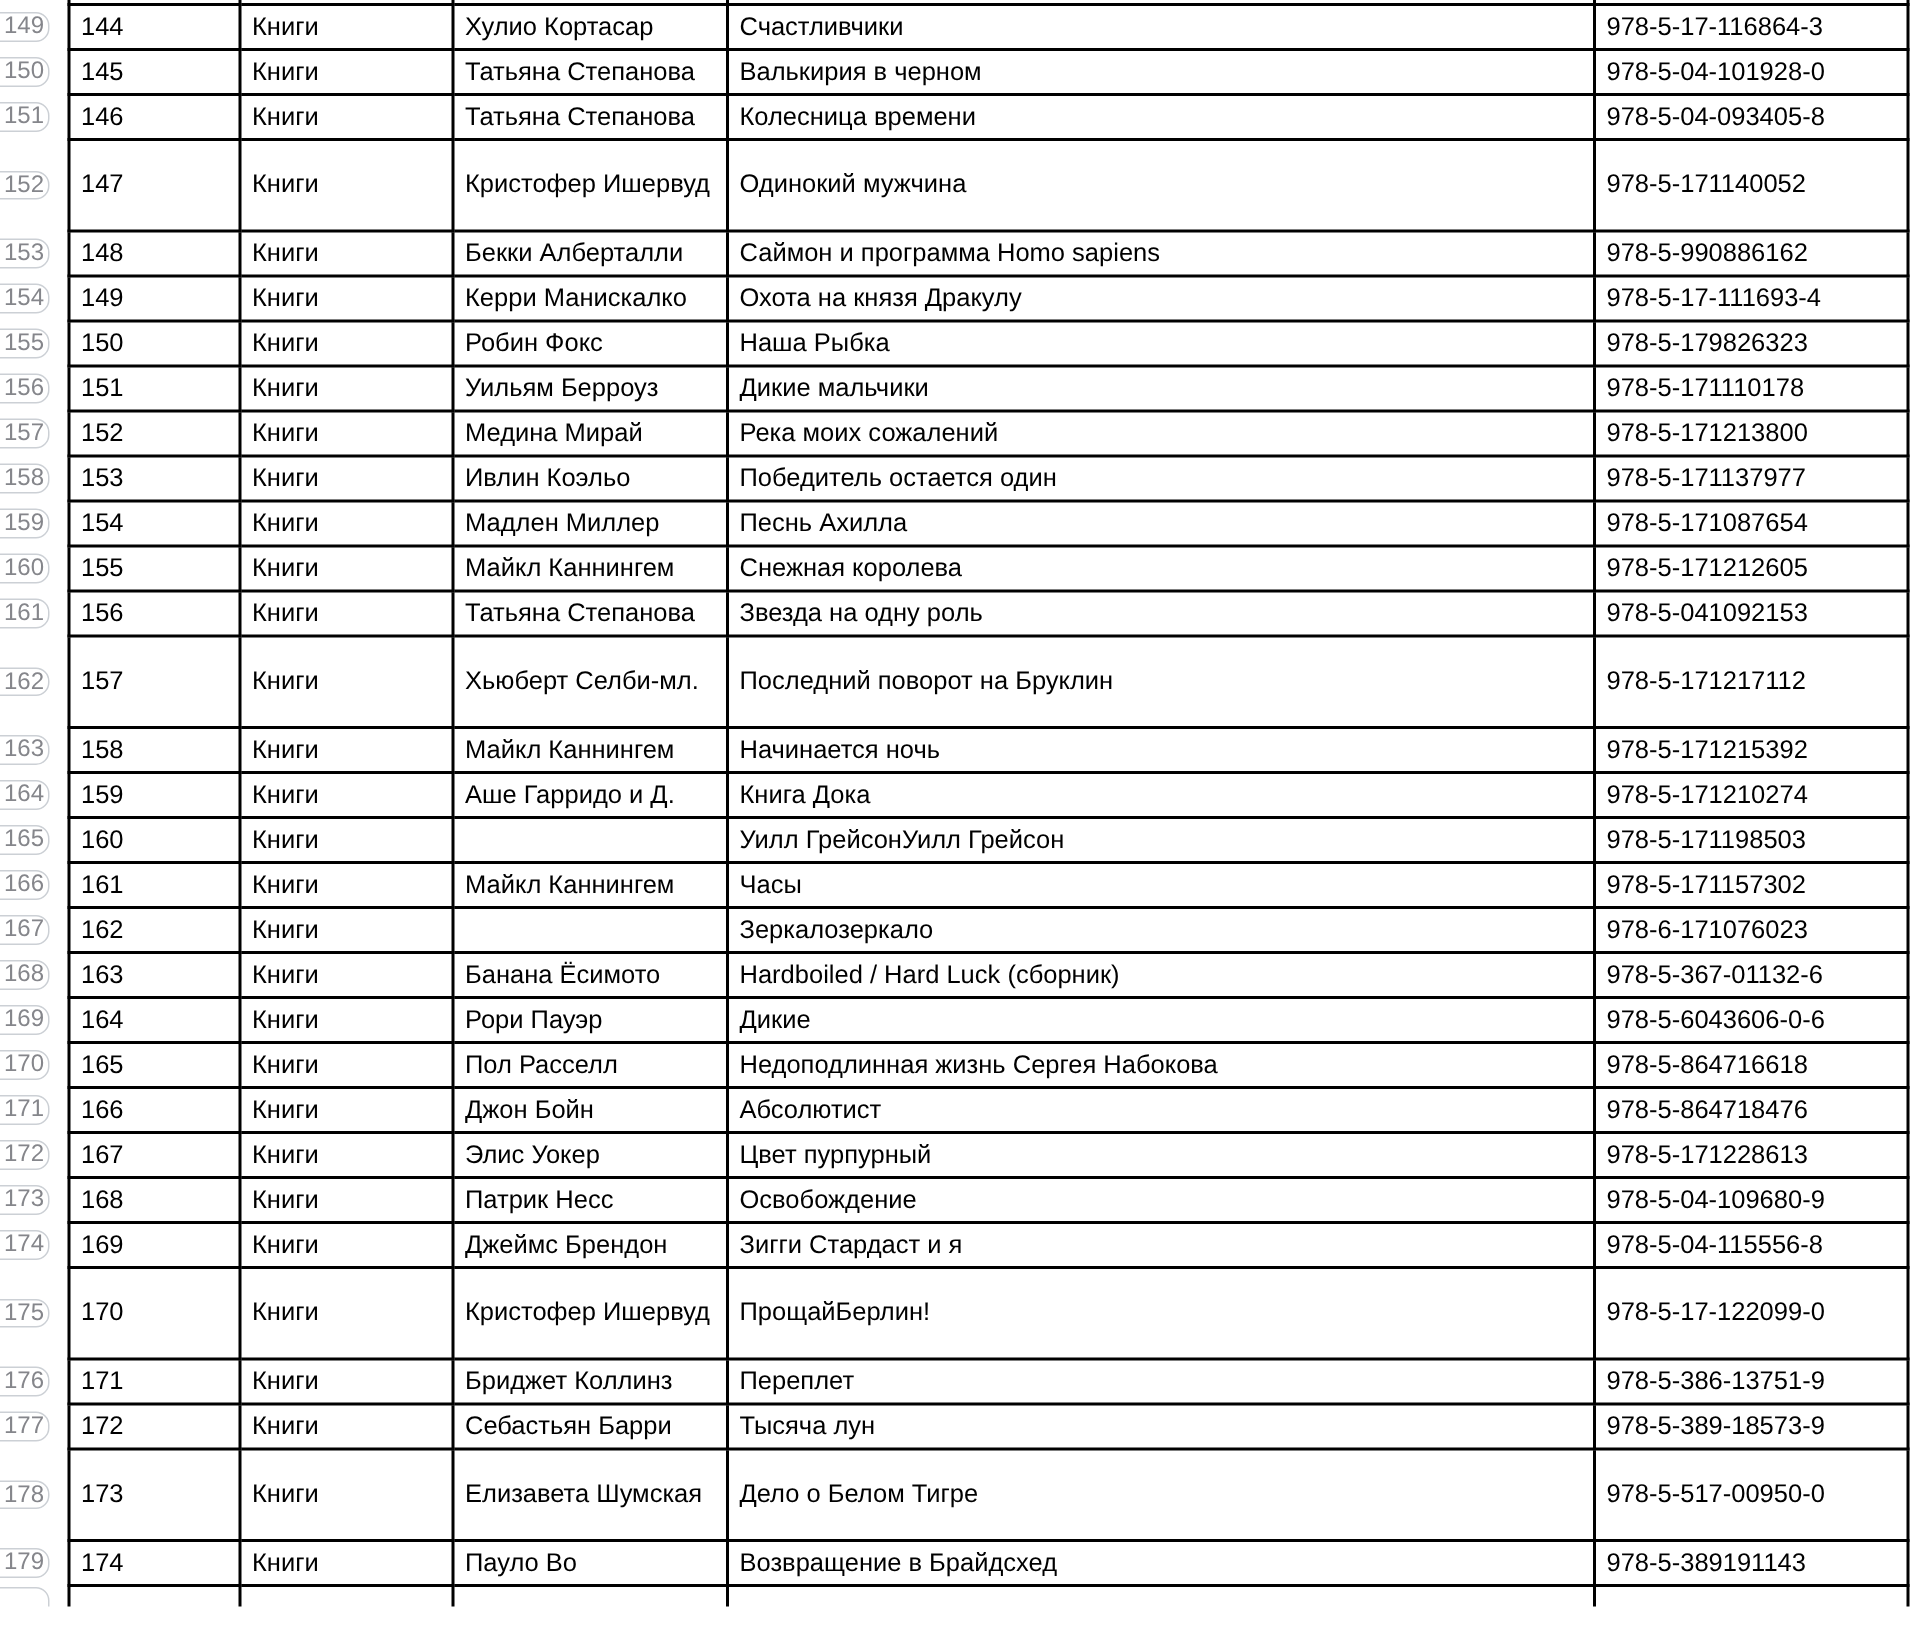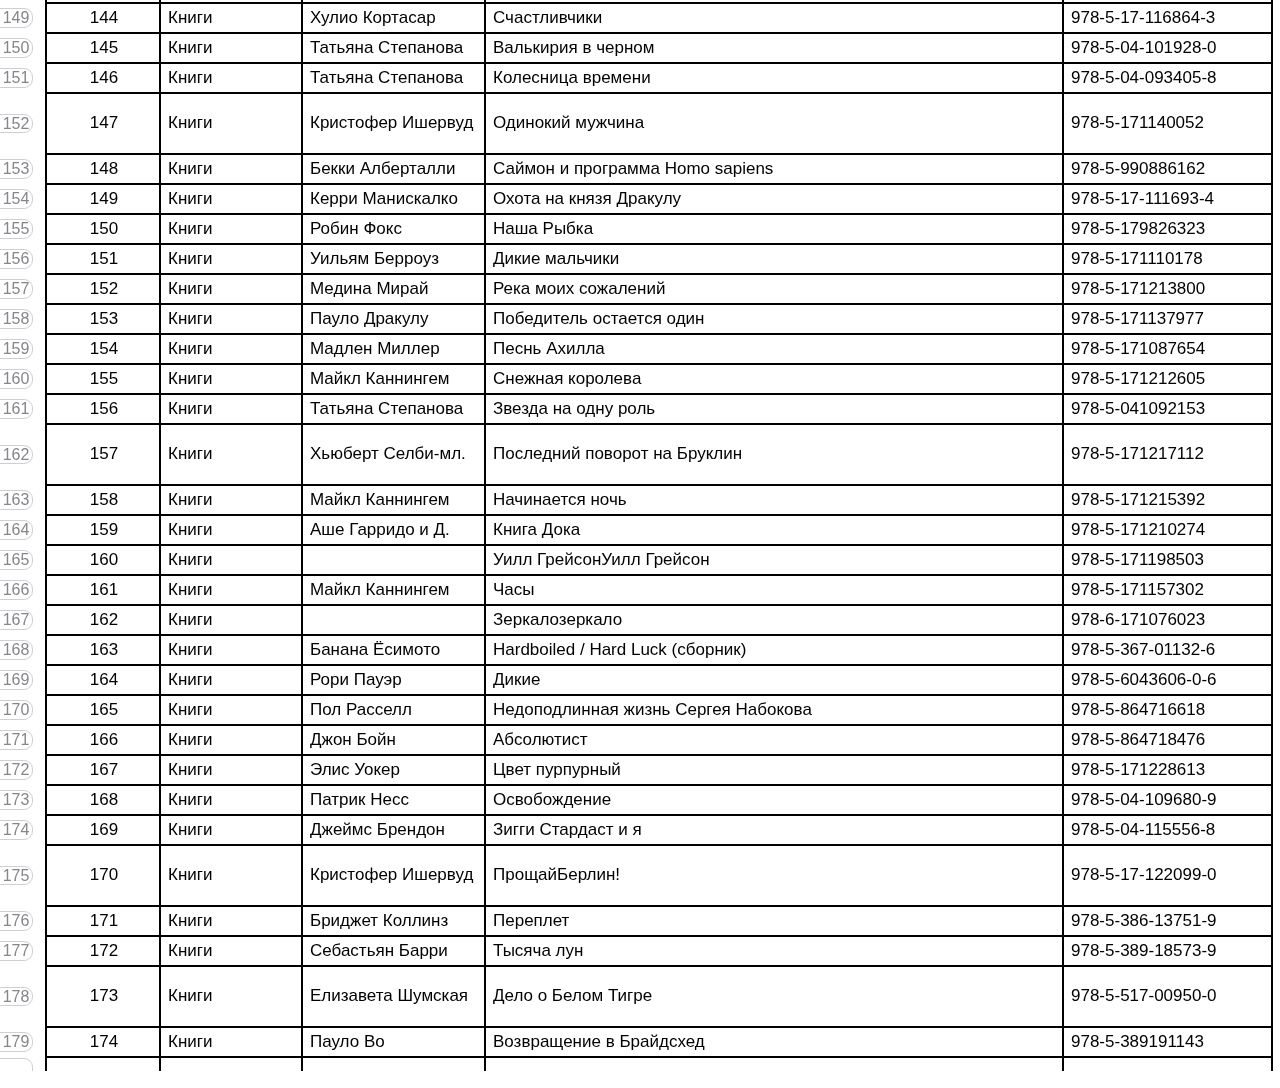--- a/index.html
+++ b/index.html
@@ -17,21 +17,21 @@
   tr.row.tall{height:61px}
   td.gutter{border:none;padding:0;background:#fff;vertical-align:middle}
   .tab{
     box-sizing:border-box;height:calc(100% - 3px);
     margin:1px 12px 1px -11px;
     border:1.5px solid #ccd0d5;border-radius:9px;
     color:#85868b;font-size:16px;
     display:flex;align-items:center;justify-content:center;
     padding-left:10px;
   }
-  td.c-num{text-align:center;padding-right:5px}
+  td.c-num{text-align:left;padding-right:5px}
   td.c-edge{border-top:none;border-bottom:none;border-right:none;padding:0}
   tr.partial-top{height:3px}
   tr.partial-top td{border-top:none}
   tr.partial-bottom{height:14px}
   tr.partial-bottom td{border-bottom:none;vertical-align:top}
   tr.partial-bottom .tab{height:24px;margin-bottom:-14px}
 </style>
 </head>
 <body>
 
@@ -154,21 +154,21 @@
           <td class="c-title">Река моих сожалений</td>
           <td class="c-isbn">978-5-171213800</td>
           <td class="c-edge"></td>
         </tr>
         <tr class="row">
           <td class="gutter">
             <div class="tab">158</div>
           </td>
           <td class="c-num">153</td>
           <td class="c-cat">Книги</td>
-          <td class="c-author">Пауло Дракулу</td>
+          <td class="c-author">Ивлин Коэльо</td>
           <td class="c-title">Победитель остается один</td>
           <td class="c-isbn">978-5-171137977</td>
           <td class="c-edge"></td>
         </tr>
         <tr class="row">
           <td class="gutter">
             <div class="tab">159</div>
           </td>
           <td class="c-num">154</td>
           <td class="c-cat">Книги</td>

